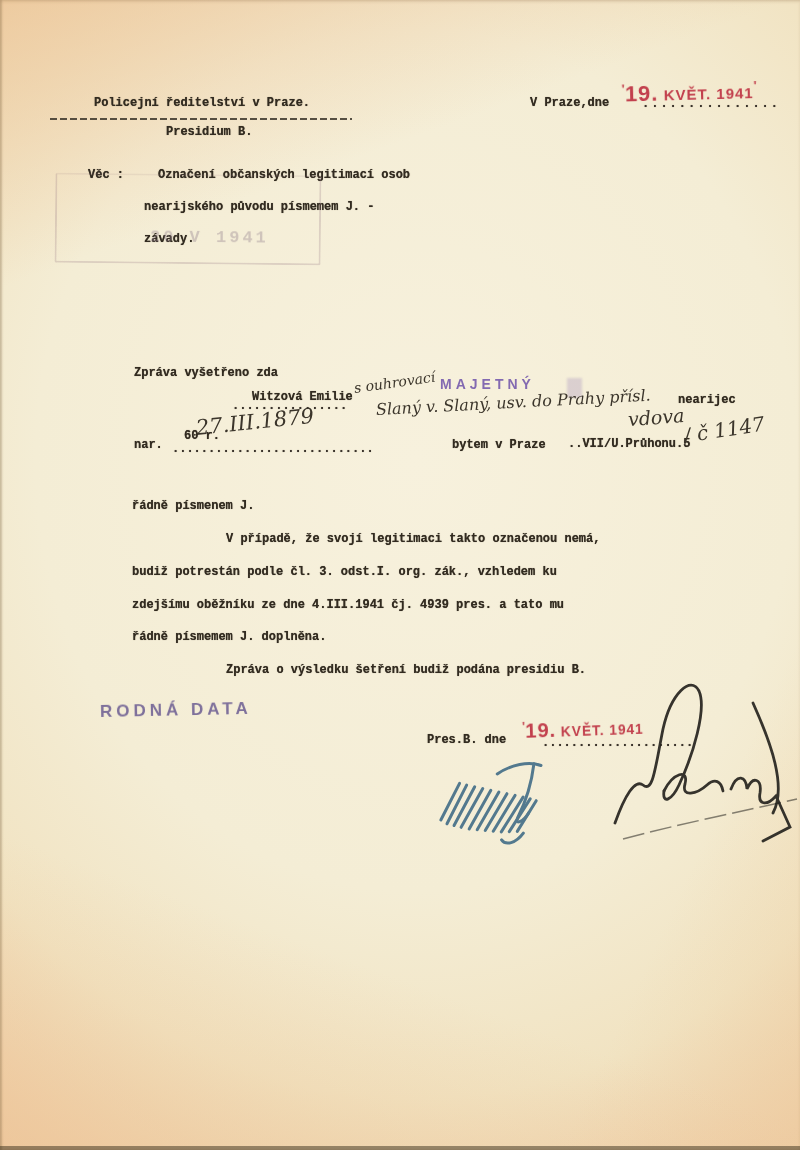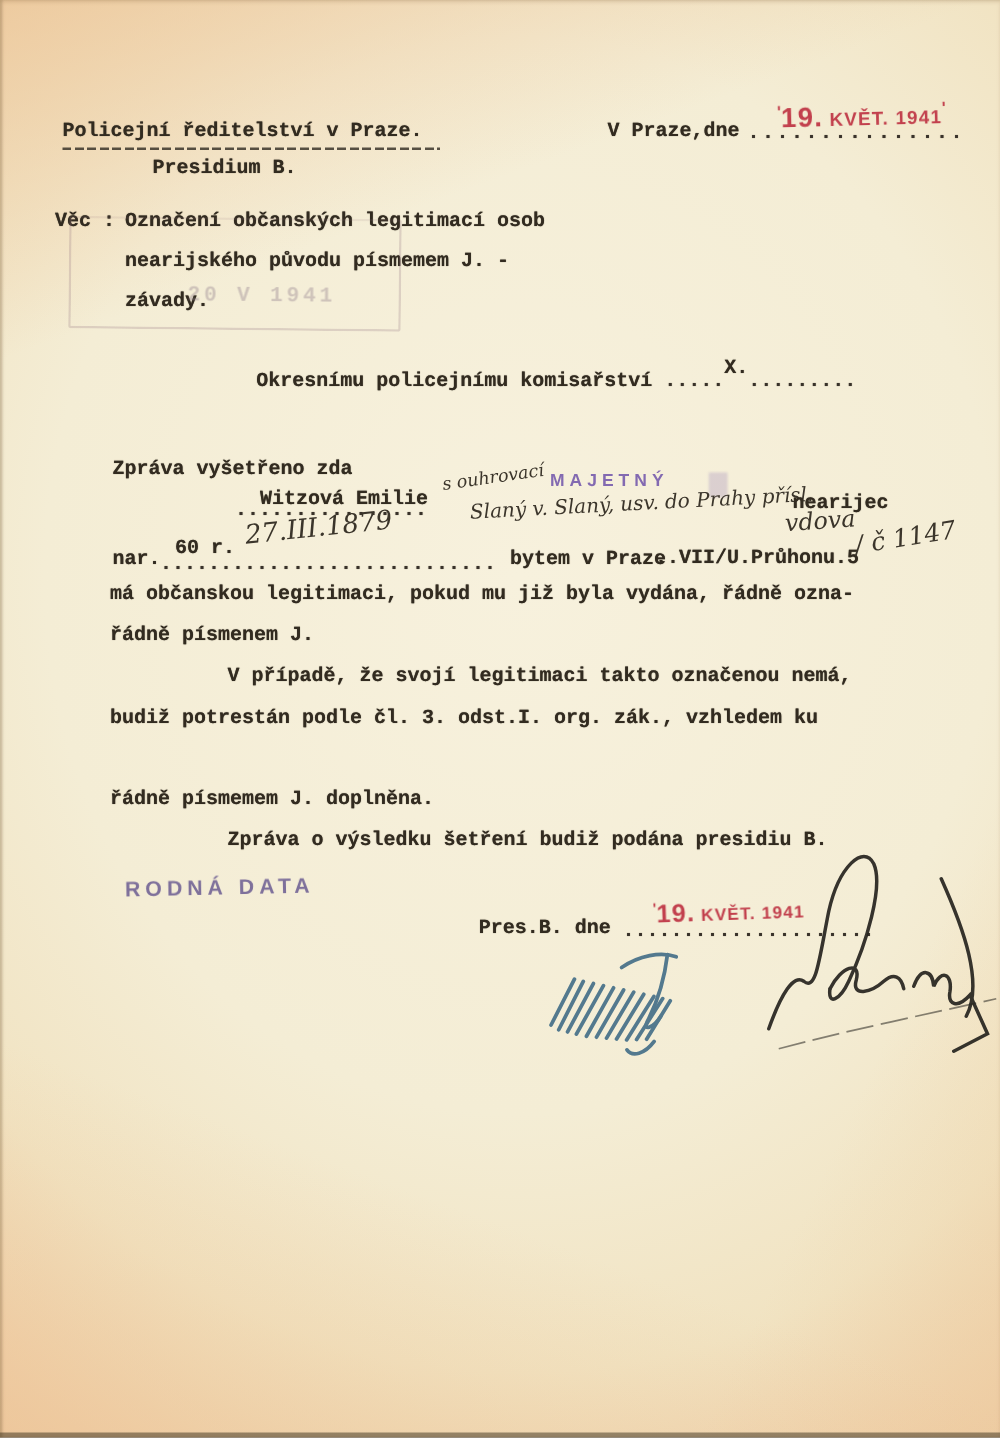--- a/index.html
+++ b/index.html
@@ -9,22 +9,23 @@
       linear-gradient(160deg, rgba(236,193,146,.70) 0%, rgba(236,193,146,0) 20%),
       linear-gradient(20deg,  rgba(238,198,152,.55) 0%, rgba(238,198,152,0) 22%),
       linear-gradient(295deg, rgba(238,205,160,.45) 0%, rgba(238,205,160,0) 18%),
       radial-gradient(ellipse 95% 75% at 52% 40%, #f7f1dd 0%, #f4edd5 50%, #f1e3c2 74%, #eecda6 92%, #ecc59c 100%);
     box-shadow: inset 0 -4px 0 rgba(58,48,28,.5), inset 2px 0 2px rgba(120,95,60,.3), inset 0 2px 3px rgba(150,110,70,.18);
     font-family:"Liberation Mono","DejaVu Sans Mono",monospace;
   }
   .abs{position:absolute;}
   .tw{
     font-family:"Liberation Mono","DejaVu Sans Mono",monospace;
-    font-weight:700;font-size:16px;color:#322b20;white-space:pre;
+    font-weight:700;font-size:12px;color:#322b20;white-space:pre;
     text-shadow:0 0 .7px rgba(50,43,32,.85);
+    margin-left:44px;
   }
   .tw-dots{color:#39322a;}
   .hw{
     font-family:"DejaVu Serif","Liberation Serif",serif;
     font-style:italic;color:#3b352b;white-space:pre;
     transform-origin:left center;
   }
   .stamp-red{
     color:#c2404d;font-family:"Liberation Sans","DejaVu Sans",sans-serif;
     font-weight:700;white-space:pre;filter:blur(.3px);
@@ -71,28 +72,27 @@
     <span class="tick">'</span><span class="day">19.</span><span class="rest"> </span><span class="rest">KVĚT. 1941</span><span class="tick">'</span>
   </div>
 
   <div class="abs tw" style="left:50px;top:96px;">Policejní ředitelství v Praze.</div>
   <div class="abs underline-dashes" style="left:50px;top:118px;width:302px;"></div>
   <div class="abs tw" style="left:122px;top:125px;">Presidium B.</div>
   <div class="abs tw" style="left:486px;top:96px;">V Praze,dne</div>
   <div class="abs tw tw-dots" style="left:598px;top:97px;letter-spacing:2px;">...............</div>
 
   <div class="abs tw" style="left:44px;top:168px;">Věc :</div>
-  <div class="abs tw" style="left:100px;top:168px;">Označení občanských legitimací osob</div>
+  <div class="abs tw" style="left:114px;top:168px;">Označení občanských legitimací osob</div>
   <div class="abs tw" style="left:100px;top:200px;">nearijského původu písmemem J. -</div>
   <div class="abs tw" style="left:100px;top:232px;">závady.</div>
 
   <div class="abs ghost-box" style="left:55px;top:174px;width:262px;height:86px;"></div>
   <div class="abs ghost-text" style="left:150px;top:228px;transform:rotate(.5deg);">20 V 1941</div>
 
-  <div class="abs tw" style="left:205px;top:296px;"><span>Okresnímu policejnímu komisařství </span><span class="tw-dots">.....</span><span class="raised-x">X.</span><span class="tw-dots">.........</span></div>
 
   <div class="abs tw" style="left:90px;top:366px;">Zpráva vyšetřeno zda</div>
 
   <div class="abs tw tw-dots" style="left:188px;top:399px;">................</div>
   <div class="abs tw" style="left:208px;top:390px;text-align:right;">Witzová Emilie</div>
   <div class="abs hw" style="left:354px;top:380px;font-size:14px;transform:rotate(-8deg);">s ouhrovací</div>
   <div class="abs stamp-purple" style="left:440px;top:376px;">MAJETNÝ</div>
   <div class="abs" style="left:567px;top:378px;width:15px;height:20px;background:rgba(122,95,174,.22);filter:blur(1px);"></div>
 
   <div class="abs hw" style="left:196px;top:416px;font-size:21px;transform:rotate(-6deg);">27.III.1879</div>
@@ -100,24 +100,24 @@
   <div class="abs tw" style="left:634px;top:393px;">nearijec</div>
   <div class="abs hw" style="left:628px;top:408px;font-size:19px;transform:rotate(-4deg);">vdova</div>
 
   <div class="abs tw" style="left:90px;top:438px;">nar.</div>
   <div class="abs tw tw-dots" style="left:128px;top:442px;">............................</div>
   <div class="abs tw" style="left:140px;top:429px;">60 r.</div>
   <div class="abs tw" style="left:408px;top:438px;">bytem v Praze</div>
   <div class="abs tw" style="left:524px;top:437px;">..VII/U.Průhonu.5</div>
   <div class="abs hw" style="left:684px;top:424px;font-size:20px;transform:rotate(-9deg);">/ č 1147</div>
 
-  <div class="abs tw" style="left:88px;top:466px;">má občanskou legitimaci, pokud mu již byla vydána, řádně ozna-</div>
   <div class="abs tw" style="left:88px;top:499px;">řádně písmenem J.</div>
   <div class="abs tw" style="left:182px;top:532px;">V případě, že svojí legitimaci takto označenou nemá,</div>
   <div class="abs tw" style="left:88px;top:565px;">budiž potrestán podle čl. 3. odst.I. org. zák., vzhledem ku</div>
+  <div class="abs tw" style="left:88px;top:598px;">zdejšímu oběžníku ze dne 4.III.1941 čj. 4939 pres. a tato mu</div>
   <div class="abs tw" style="left:88px;top:630px;">řádně písmemem J. doplněna.</div>
   <div class="abs tw" style="left:182px;top:663px;">Zpráva o výsledku šetření budiž podána presidiu B.</div>
 
   <div class="abs stamp-purple2" style="left:100px;top:702px;">RODNÁ DATA</div>
 
   <div class="abs tw" style="left:383px;top:733px;">Pres.B. dne</div>
   <div class="abs tw tw-dots" style="left:498px;top:736px;">.....................</div>
 
   <div class="abs stamp-red" style="left:506px;top:701px;transform:rotate(-2deg) scale(.92);">
     <span class="tick">'</span><span class="day">19.</span><span class="rest"> </span><span class="rest">KVĚT. 1941</span>

